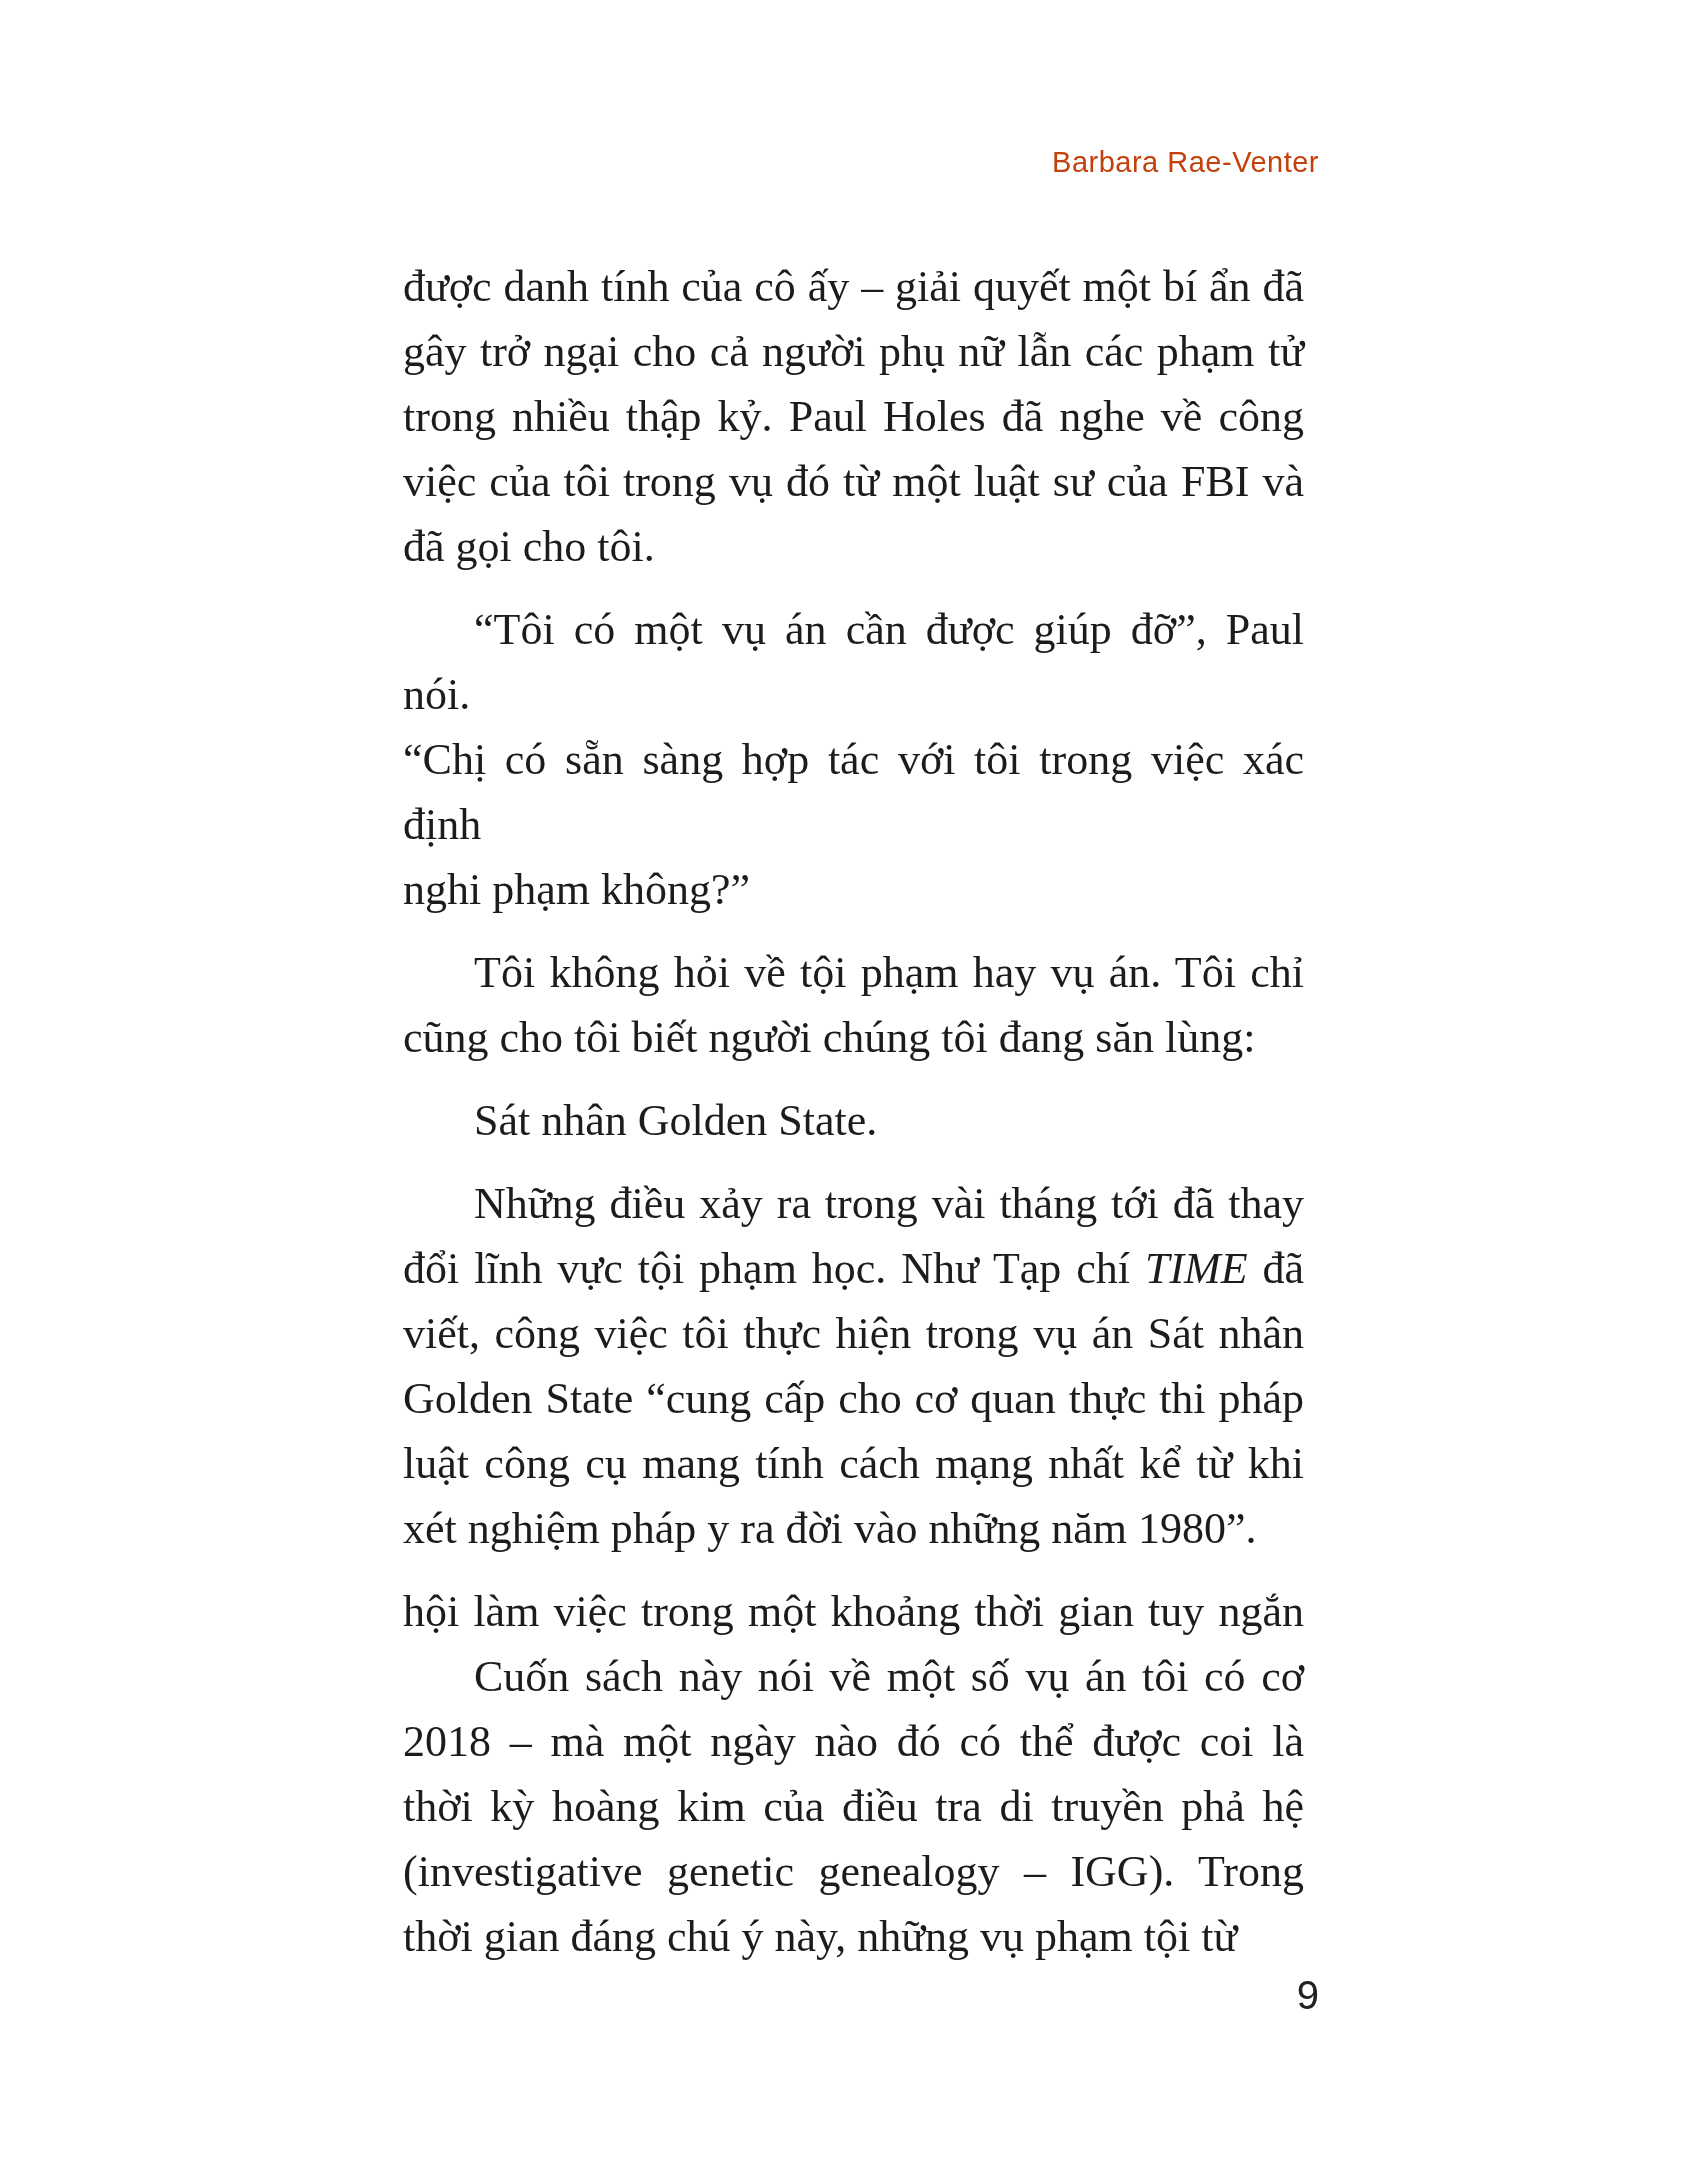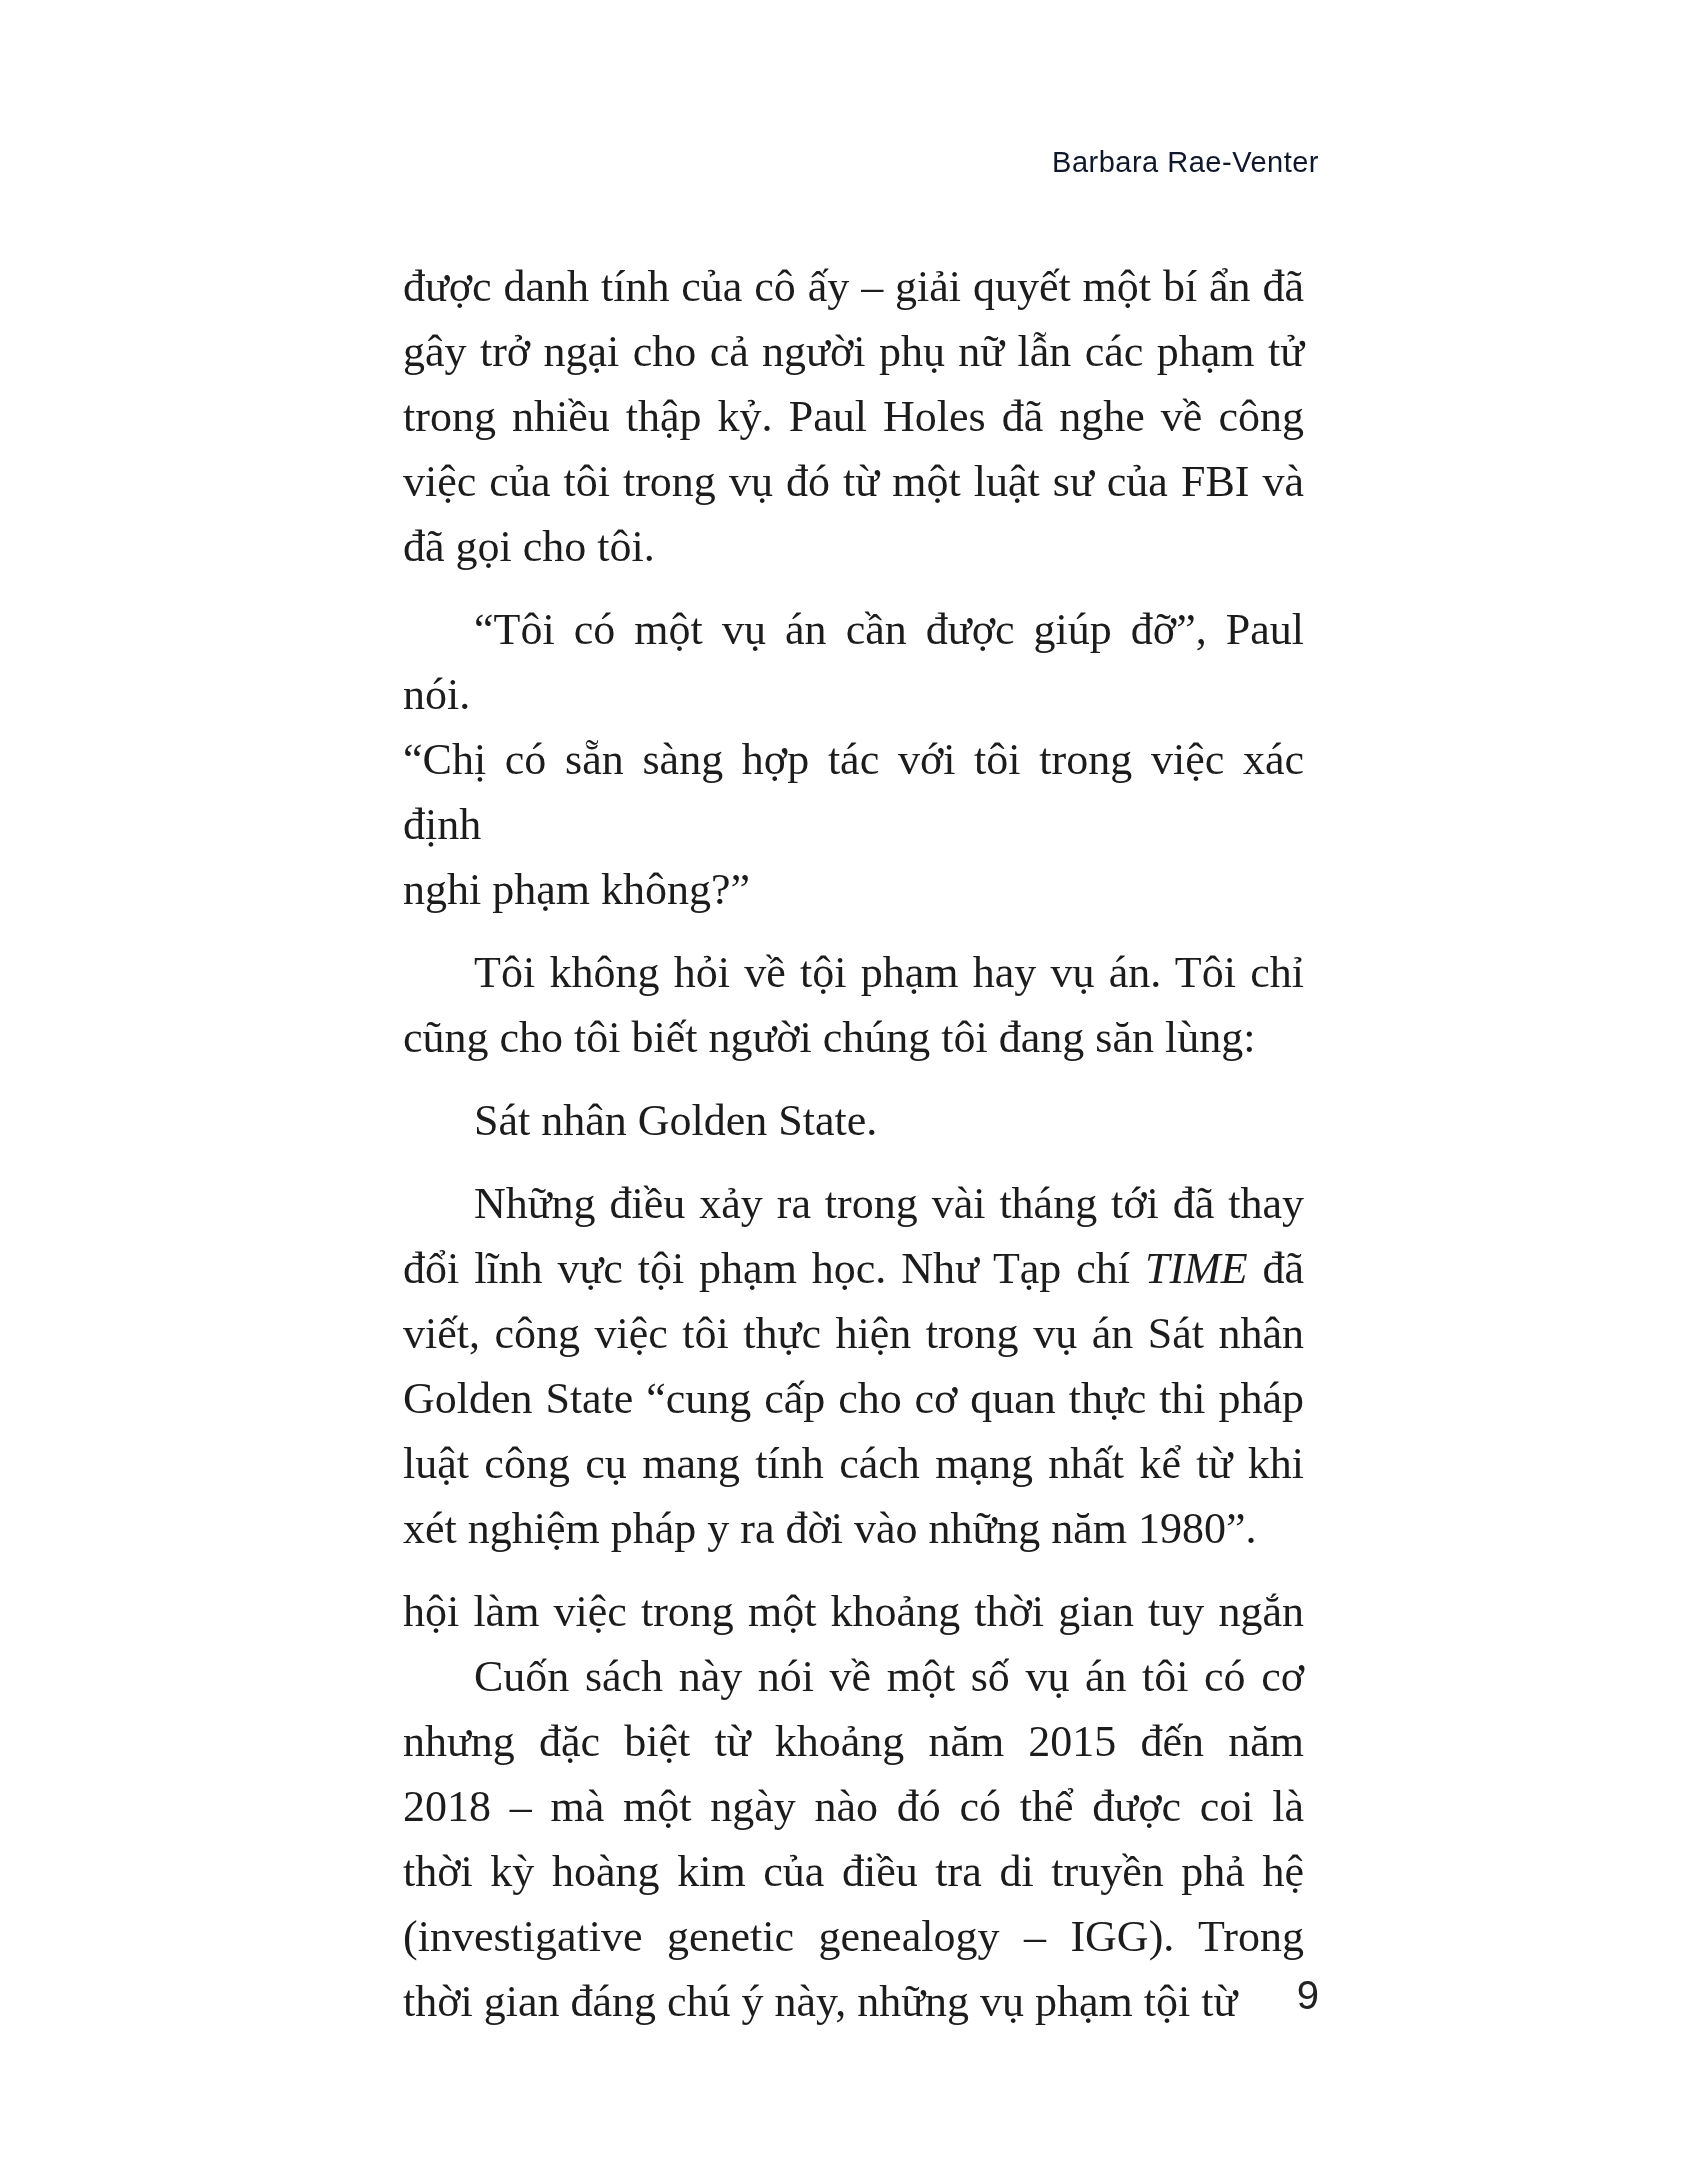--- a/index.html
+++ b/index.html
@@ -15,21 +15,21 @@
     overflow: hidden;
     font-family: "Liberation Serif", "DejaVu Serif", serif;
   }
   .running-header {
     position: absolute;
     top: 146px;
     right: 364px;
     font-family: "Liberation Sans", "DejaVu Sans", sans-serif;
     font-size: 29px;
     font-weight: 500;
-    color: #0f172a;
+    color: #c2410c;
     letter-spacing: 0.5px;
     white-space: nowrap;
   }
   .body-text {
     position: absolute;
     left: 387px;
     top: 238px;
     width: 933px;
     font-size: 44px;
     line-height: 65px;
@@ -92,21 +92,20 @@
         <div class="line indent">Những điều xảy ra trong vài tháng tới đã thay</div>
         <div class="line">đổi lĩnh vực tội phạm học. Như Tạp chí <i>TIME</i> đã</div>
         <div class="line">viết, công việc tôi thực hiện trong vụ án Sát nhân</div>
         <div class="line">Golden State “cung cấp cho cơ quan thực thi pháp</div>
         <div class="line">luật công cụ mang tính cách mạng nhất kể từ khi</div>
         <div class="line last">xét nghiệm pháp y ra đời vào những năm 1980”.</div>
       </div>
       <div class="para">
         <div class="line">hội làm việc trong một khoảng thời gian tuy ngắn</div>
         <div class="line indent">Cuốn sách này nói về một số vụ án tôi có cơ</div>
-        <div class="line">nhưng đặc biệt từ khoảng năm 2015 đến năm</div>
         <div class="line">2018 – mà một ngày nào đó có thể được coi là</div>
         <div class="line">thời kỳ hoàng kim của điều tra di truyền phả hệ</div>
         <div class="line">(investigative genetic genealogy – IGG). Trong</div>
         <div class="line last">thời gian đáng chú ý này, những vụ phạm tội từ</div>
       </div>
     </div>
 
   <div class="page-number">9</div>
 </div>
 

